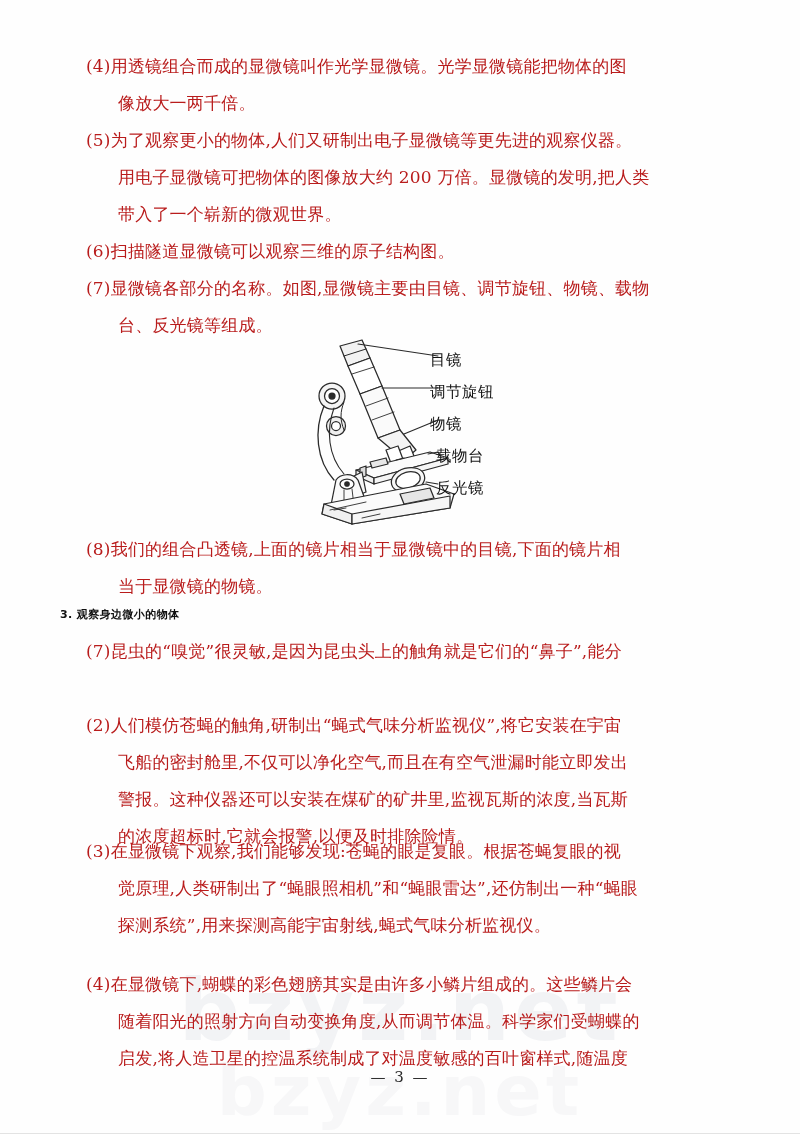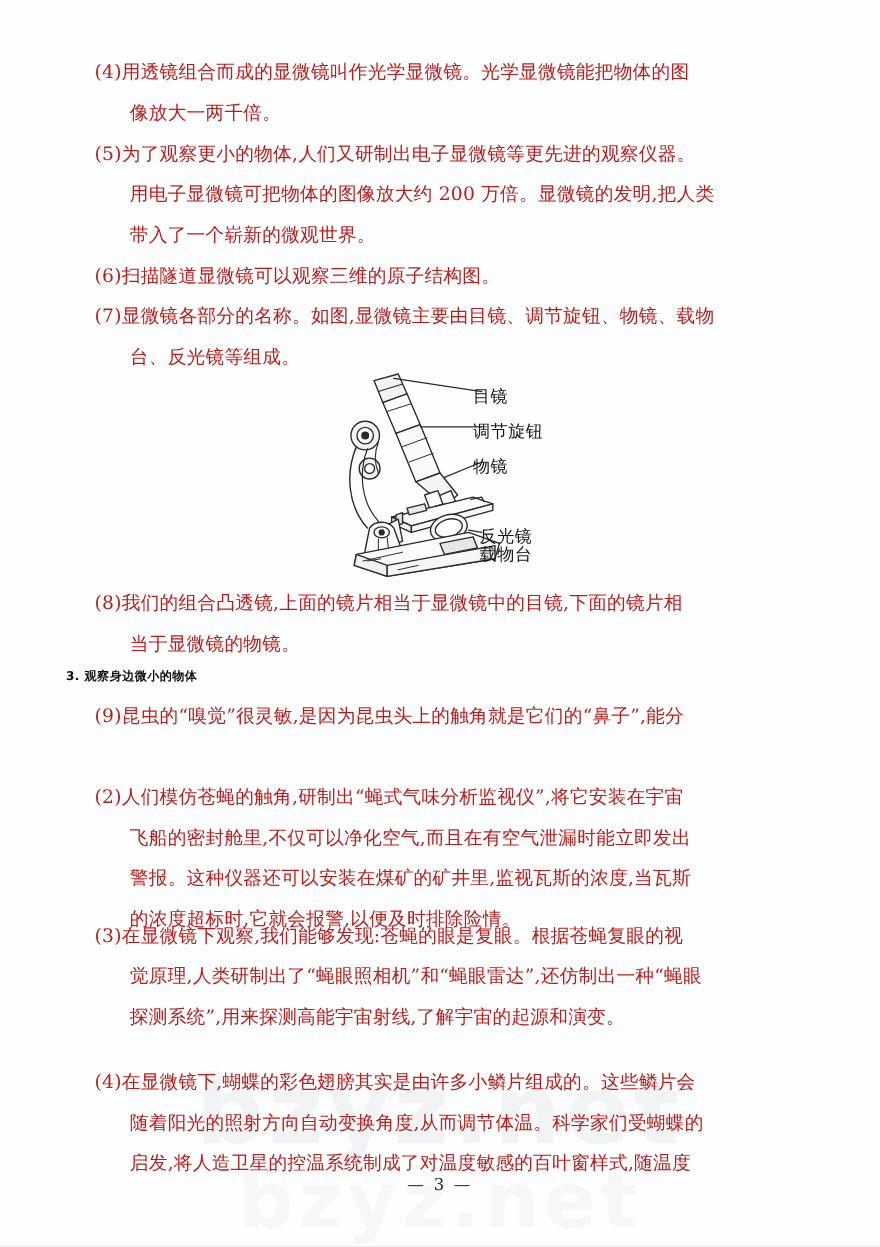--- a/index.html
+++ b/index.html
@@ -207,46 +207,46 @@
           <path d="M104 100 L138 86"></path>
           <path d="M140 122 L138 118"></path>
           <path d="M128 120 L138 118"></path>
           <path d="M126 148 L138 150"></path>
         </g>
       </svg>
 
       <span class="fig-label" style="left:130px; top:16px;">目镜</span>
       <span class="fig-label" style="left:130px; top:48px;">调节旋钮</span>
       <span class="fig-label" style="left:130px; top:80px;">物镜</span>
-      <span class="fig-label" style="left:136px; top:112px;margin-top:48px;">载物台</span>
+      <span class="fig-label" style="left:136px; top:112px;">载物台</span>
       <span class="fig-label" style="left:136px; top:144px;">反光镜</span>
     </div>
 
     <div class="para" style="top:531px;">
       <span class="pline first">(8)我们的组合凸透镜,上面的镜片相当于显微镜中的目镜,下面的镜片相</span>
       <span class="pline cont">当于显微镜的物镜。</span>
     </div>
 
     <div class="heading" style="top:596px;">3. 观察身边微小的物体</div>
 
     <div class="para" style="top:633px;">
-      <span class="pline first">(9)昆虫的“嗅觉”很灵敏,是因为昆虫头上的触角就是它们的“鼻子”,能分</span>
+      <span class="pline first">(7)昆虫的“嗅觉”很灵敏,是因为昆虫头上的触角就是它们的“鼻子”,能分</span>
     </div>
 
     <div class="para" style="top:707px;">
       <span class="pline first">(2)人们模仿苍蝇的触角,研制出“蝇式气味分析监视仪”,将它安装在宇宙</span>
       <span class="pline cont">飞船的密封舱里,不仅可以净化空气,而且在有空气泄漏时能立即发出</span>
       <span class="pline cont">警报。这种仪器还可以安装在煤矿的矿井里,监视瓦斯的浓度,当瓦斯</span>
       <span class="pline cont">的浓度超标时,它就会报警,以便及时排除险情。</span>
     </div>
 
     <div class="para" style="top:833px;">
       <span class="pline first">(3)在显微镜下观察,我们能够发现:苍蝇的眼是复眼。根据苍蝇复眼的视</span>
       <span class="pline cont">觉原理,人类研制出了“蝇眼照相机”和“蝇眼雷达”,还仿制出一种“蝇眼</span>
-      <span class="pline cont">探测系统”,用来探测高能宇宙射线,了解宇宙的起源和演变。</span>
+      <span class="pline cont">探测系统”,用来探测高能宇宙射线,蝇式气味分析监视仪。</span>
     </div>
 
     <div class="para" style="top:966px;">
       <span class="pline first">(4)在显微镜下,蝴蝶的彩色翅膀其实是由许多小鳞片组成的。这些鳞片会</span>
       <span class="pline cont">随着阳光的照射方向自动变换角度,从而调节体温。科学家们受蝴蝶的</span>
       <span class="pline cont">启发,将人造卫星的控温系统制成了对温度敏感的百叶窗样式,随温度</span>
     </div>
 
     <div class="page-number">— 3 —</div>
 

